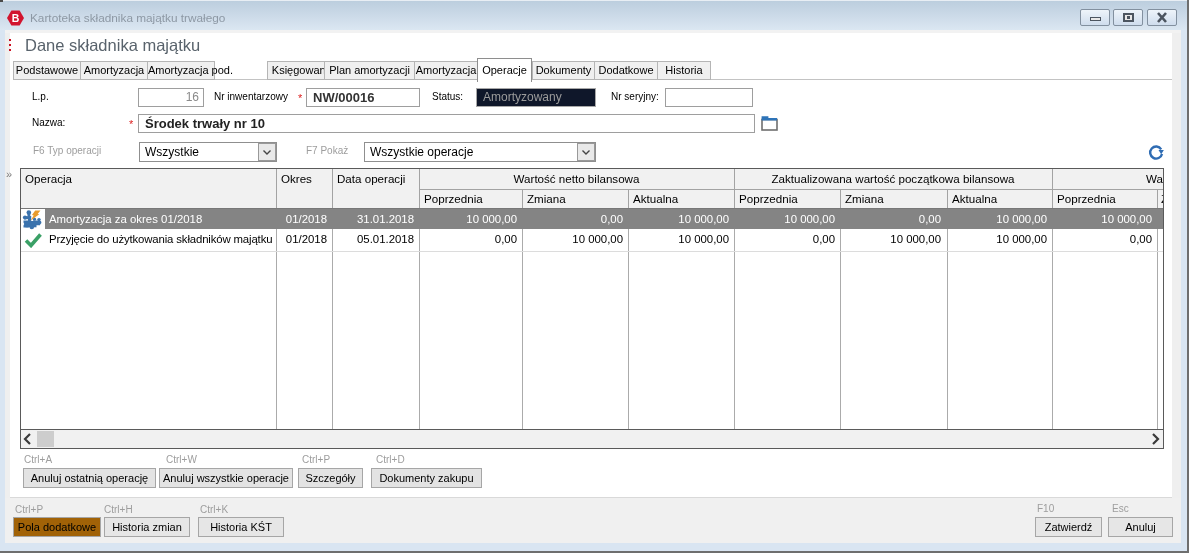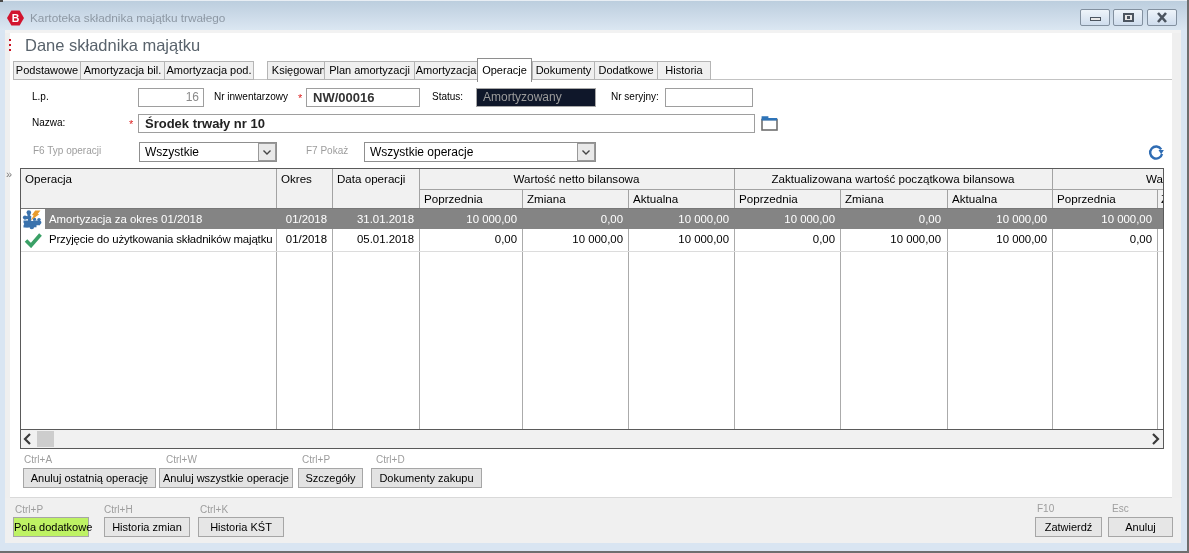--- a/index.html
+++ b/index.html
@@ -53,21 +53,21 @@
 </div>
 
 <div class="a" style="left:9px;top:39px;width:2px;height:2px;background:#cc1122"></div>
 <div class="a" style="left:9px;top:44px;width:2px;height:2px;background:#cc1122"></div>
 <div class="a" style="left:9px;top:49px;width:2px;height:2px;background:#cc1122"></div>
 <div class="a" style="left:25px;top:36px;font-size:16.5px;font-weight:400;color:#59636c;white-space:nowrap">Dane składnika majątku</div>
 
 <div class="a" style="left:13px;top:79px;width:1159px;height:1px;background:#c3c3c3"></div>
 <div class="tab" style="left:13px;width:68px">Podstawowe</div>
 <div class="tab" style="left:80px;width:85px">Amortyzacja bil.</div>
-<div class="tab" style="left:164px;width:90px">Amortyzacja pod.</div>
+<div class="tab" style="left:147px;width:68px">Amortyzacja pod.</div>
 <div class="tab" style="left:267px;width:72px">Księgowanie</div>
 <div class="tab" style="left:324px;width:91px">Plan amortyzacji</div>
 <div class="tab" style="left:414px;width:64px">Amortyzacja</div>
 <div class="tab" style="left:532px;width:63px">Dokumenty</div>
 <div class="tab" style="left:594px;width:64px">Dodatkowe</div>
 <div class="tab" style="left:657px;width:54px">Historia</div>
 <div class="a" style="left:477px;top:58px;width:55px;height:24px;background:#fff;border:1px solid #8e8e8e;border-bottom:none;font-size:11px;text-align:center;line-height:22px">Operacje</div>
 
 <div class="lbl" style="left:32px;top:91px">L.p.</div>
 <div class="fld" style="left:138px;top:88px;width:66px;height:19px;color:#8a8a8a;text-align:right;line-height:17px;padding-right:4px">16</div>
@@ -212,19 +212,19 @@
 <div class="btn" style="left:23px;top:468px;width:133px;height:20px;line-height:18px">Anuluj ostatnią operację</div>
 <div class="btn" style="left:159px;top:468px;width:134px;height:20px;line-height:18px">Anuluj wszystkie operacje</div>
 <div class="btn" style="left:298px;top:468px;width:65px;height:20px;line-height:18px">Szczegóły</div>
 <div class="btn" style="left:371px;top:468px;width:111px;height:20px;line-height:18px">Dokumenty zakupu</div>
 
 <div class="a" style="left:10px;top:497px;width:1162px;height:1px;background:#d9d9d9"></div>
 <div class="a" style="left:0px;top:498px;width:1187px;height:45px;background:#f0f0f0"></div>
 <div class="glbl" style="left:15px;top:504px">Ctrl+P</div>
 <div class="glbl" style="left:104px;top:504px">Ctrl+H</div>
 <div class="glbl" style="left:200px;top:504px">Ctrl+K</div>
-<div class="btn" style="left:13px;top:517px;width:76px;height:20px;line-height:18px;background:#bef264">Pola dodatkowe</div>
+<div class="btn" style="left:13px;top:517px;width:88px;height:20px;line-height:18px;background:#a16207">Pola dodatkowe</div>
 <div class="btn" style="left:104px;top:517px;width:86px;height:20px;line-height:18px;background:#e6e6e6">Historia zmian</div>
 <div class="btn" style="left:198px;top:517px;width:86px;height:20px;line-height:18px;background:#e6e6e6">Historia KŚT</div>
 <div class="glbl" style="left:1037px;top:503px">F10</div>
 <div class="glbl" style="left:1112px;top:503px">Esc</div>
 <div class="btn" style="left:1035px;top:517px;width:67px;height:20px;line-height:18px;background:#e6e6e6">Zatwierdź</div>
 <div class="btn" style="left:1108px;top:517px;width:65px;height:20px;line-height:18px;background:#e6e6e6">Anuluj</div>
 
 </body></html>

